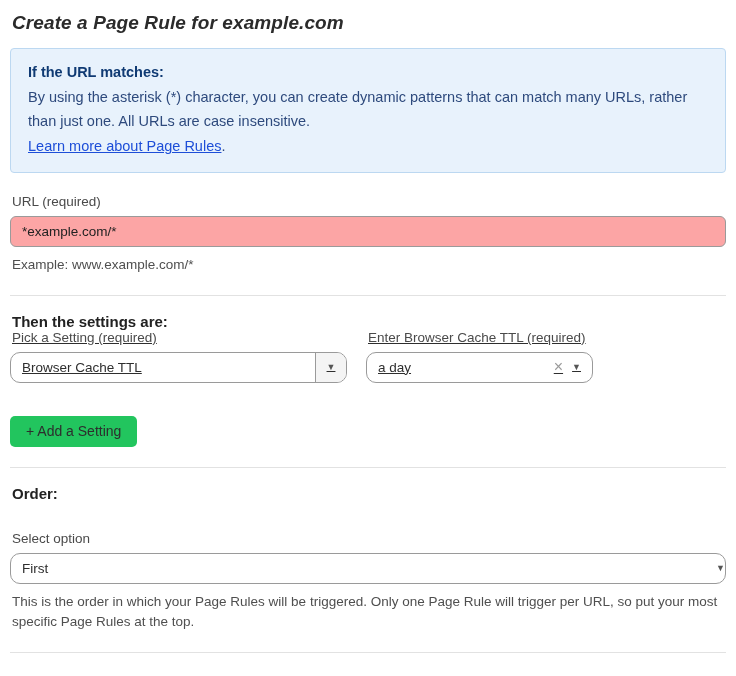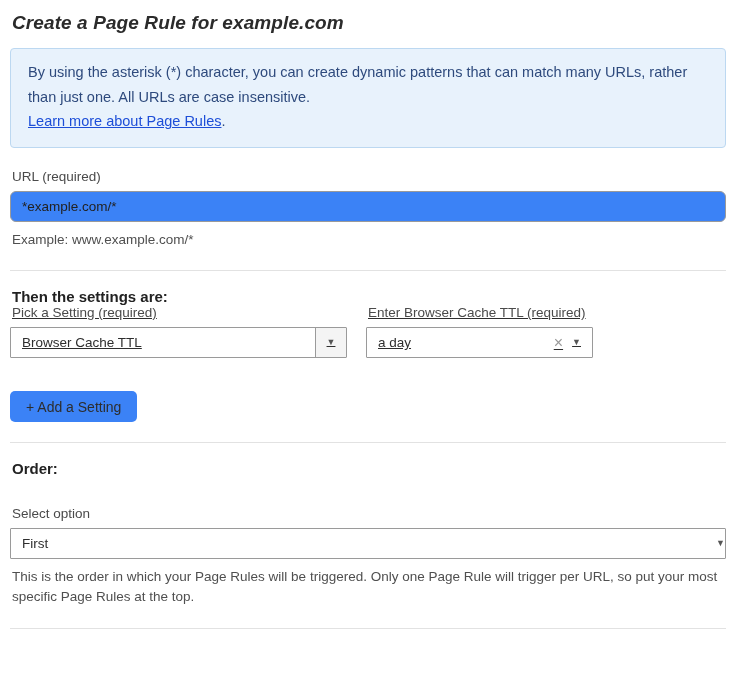--- a/index.html
+++ b/index.html
@@ -43,21 +43,21 @@
   }
   .text-input {
     width: 100%;
     height: 31px;
     border: 1px solid #9a9a9a;
     border-radius: 6px;
     padding: 0 11px;
     font-size: 13.5px;
     font-family: "Liberation Sans", "DejaVu Sans", sans-serif;
     color: #222222;
-    background: #3b82f6;
+    background: #fca5a5;
     outline: none;
   }
   .hint-text {
     font-size: 13.5px;
     color: #4f4f4f;
     margin: 8px 0 0 2px;
     line-height: 1.5;
   }
   .divider {
     border: none;
@@ -74,21 +74,21 @@
     display: flex;
     gap: 19px;
     text-decoration: underline;
   }
   .settings-col-1 { width: 337px; }
   .settings-col-2 { width: 227px; }
   .settings-row .field-label { margin-top: 0; }
   .select-box {
     height: 31px;
     border: 1px solid #9a9a9a;
-    border-radius: 1px;
+    border-radius: 10px;
     background: #ffffff;
     display: flex;
     align-items: center;
     overflow: hidden;
     cursor: pointer;
   }
   .select-value {
     flex: 1;
     padding-left: 11px;
     font-size: 13.5px;
@@ -124,35 +124,36 @@
     justify-content: center;
     height: 31px;
     border: none;
     border-radius: 5px;
     font-size: 14px;
     font-family: "Liberation Sans", "DejaVu Sans", sans-serif;
     cursor: pointer;
     padding: 0 16px;
   }
   .btn-gray {
-    background: #3b82f6;
+    background: #22c55e;
     color: #2d2d2d;
   }
   .add-setting-btn { margin-top: 33px; }
   .order-select { margin-top: 0; }
   .order-select .chevron { padding: 0; }
 </style>
 </head>
 <body>
 
 
 
 <h1 class="page-title">Create a Page Rule for example.com</h1>
 
 <div class="info-box">
+  <div class="info-heading">If the URL matches:</div>
   <div>By using the asterisk (*) character, you can create dynamic patterns that can match many URLs, rather than just one. All URLs are case insensitive.</div>
   <div><a class="info-link">Learn more about Page Rules</a><span>.</span></div>
 </div>
 
 <div class="field-label">URL (required)</div>
 <input type="text" class="text-input" value="*example.com/*" style="">
 <div class="hint-text">Example: www.example.com/*</div>
 
 <hr class="divider">
 

